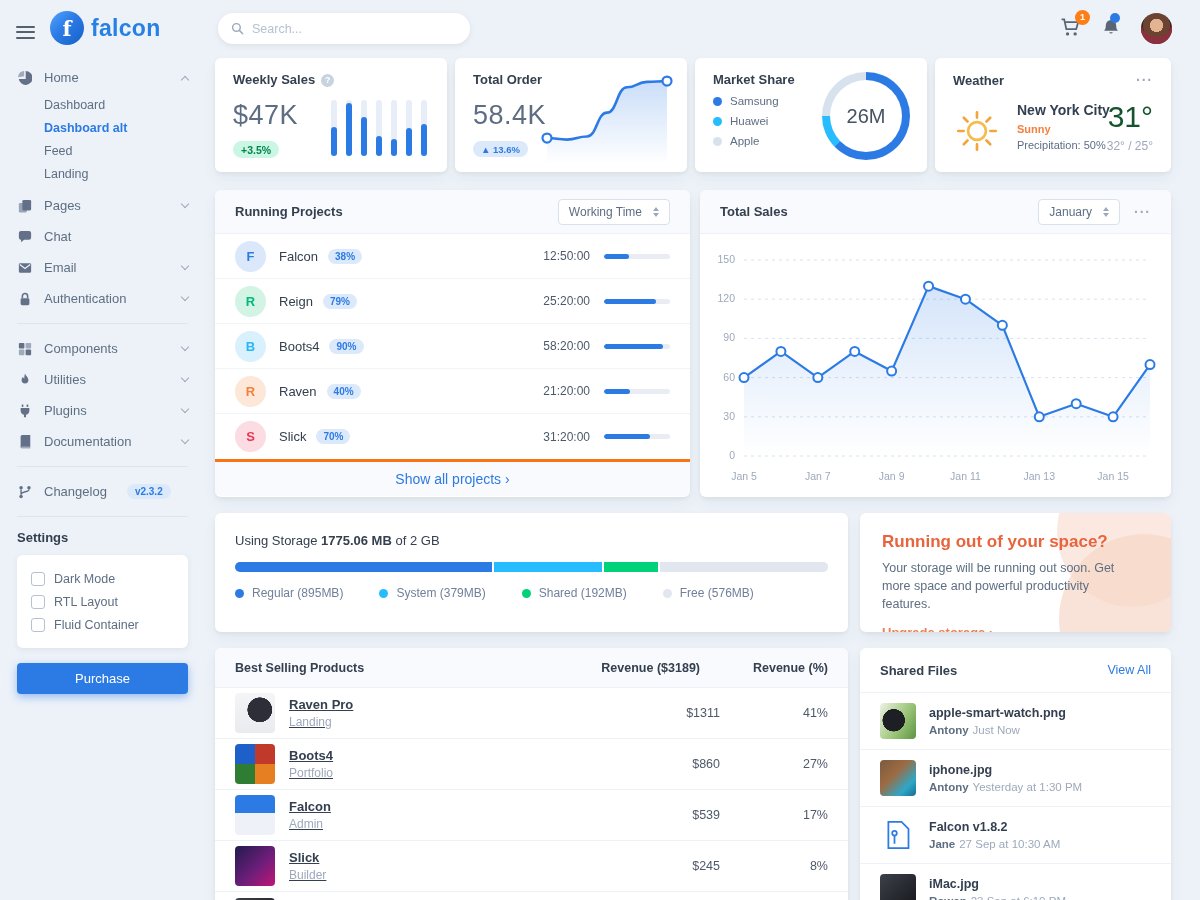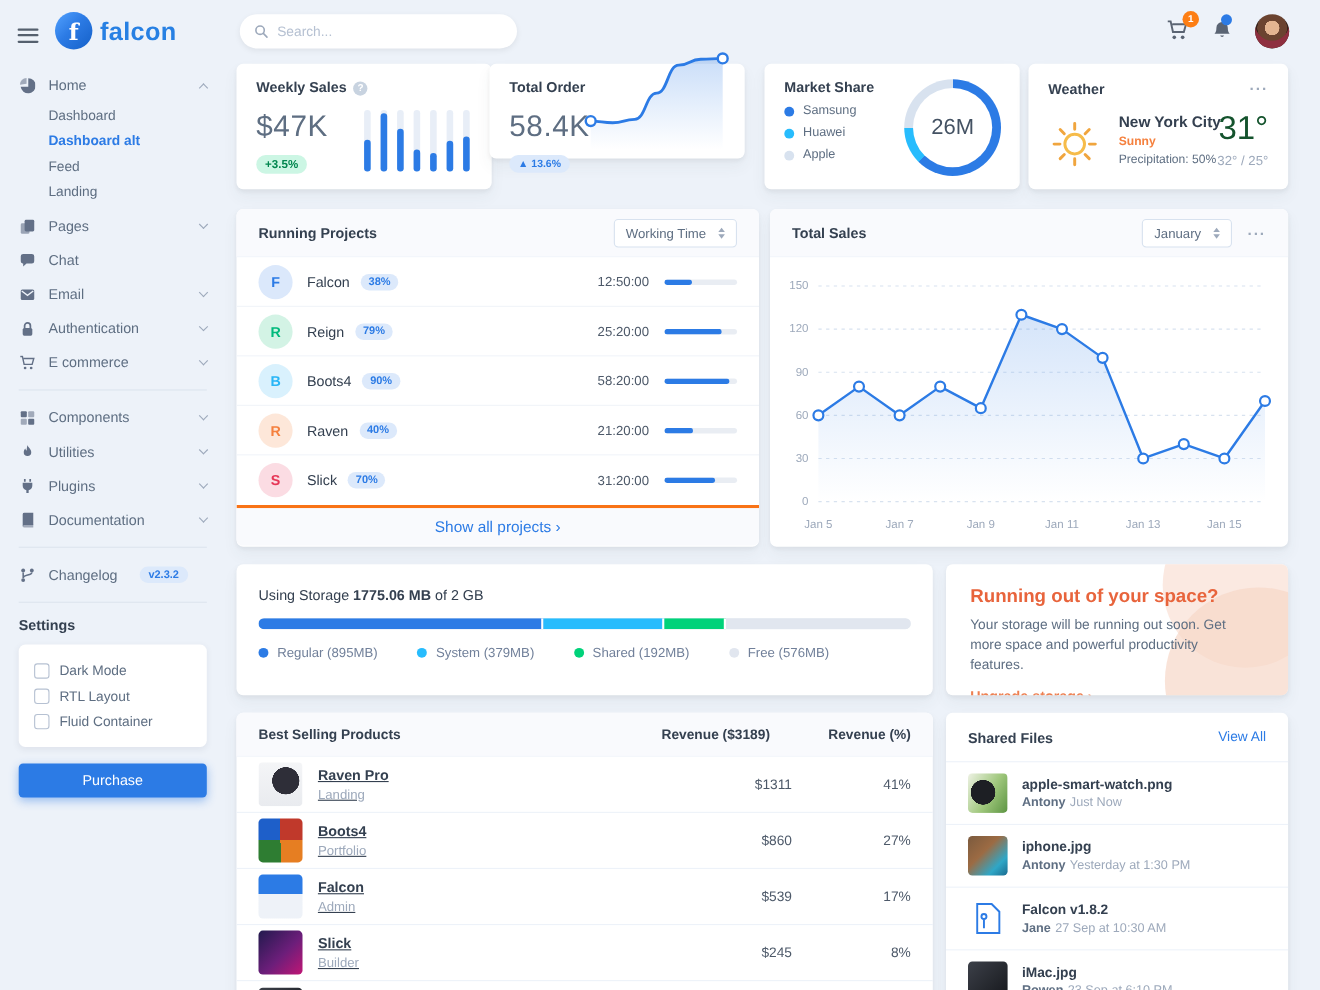--- a/index.html
+++ b/index.html
@@ -260,31 +260,20 @@
     <span class="chev down"></span>
   </div>
   <div class="nav-item">
     <span class="nav-icon">
         <svg viewBox="0 0 16 16">
           <path d="M5 7V4.8a3 3 0 0 1 6 0V7" fill="none" stroke="#637087" stroke-width="1.8"></path>
           <rect x="3" y="7" width="10" height="8" rx="1.6"></rect>
         </svg>
       </span>
     <span>Authentication</span>
-    <span class="chev down"></span>
-  </div>
-  <div class="nav-item">
-    <span class="nav-icon">
-        <svg viewBox="0 0 16 16">
-          <path d="M.5 1.2h2.2l1.8 8.2h8.3l1.7-6H4" fill="none" stroke="#637087" stroke-width="1.5"></path>
-          <circle cx="5.5" cy="13.2" r="1.4"></circle>
-          <circle cx="11.8" cy="13.2" r="1.4"></circle>
-        </svg>
-      </span>
-    <span>E commerce</span>
     <span class="chev down"></span>
   </div>
 
   <div class="divider"></div>
 
   <div class="nav-item">
     <span class="nav-icon">
         <svg viewBox="0 0 16 16">
           <rect x="1" y="1" width="6.3" height="6.3" rx="1"></rect>
           <rect x="8.7" y="1" width="6.3" height="6.3" rx="1" opacity=".55"></rect>
@@ -382,21 +371,21 @@
       </div>
       <div class="wbar-track" style="background: rgb(232, 238, 247);">
         <div class="wbar-fill" style="height: 50%; background: rgb(44, 123, 229);"></div>
       </div>
       <div class="wbar-track" style="background: rgb(232, 238, 247);">
         <div class="wbar-fill" style="height: 57%; background: rgb(44, 123, 229);"></div>
       </div>
     </div>
 </div>
 
-<div class="card" style="left:445px;top:58px;width:232px;height:86px;padding:14px 18px">
+<div class="card" style="left:455px;top:58px;width:232px;height:114px;padding:14px 18px">
   <span class="card-title">Total Order</span>
   <div class="stat-value">58.4K</div>
   <span class="badge-soft badge-blue" style="font-size:9.5px">▲ 13.6%</span>
   <svg id="order-curve" width="140" height="95" viewBox="0 0 140 95" style="position:absolute;right:10px;bottom:8px">
     <defs>
       <linearGradient id="ordGrad" x1="0" y1="0" x2="0" y2="1">
         <stop offset="0" stop-color="rgba(44,123,229,.25)"></stop>
           <stop offset="1" stop-color="rgba(44,123,229,0)"></stop>
       </linearGradient>
     </defs>

